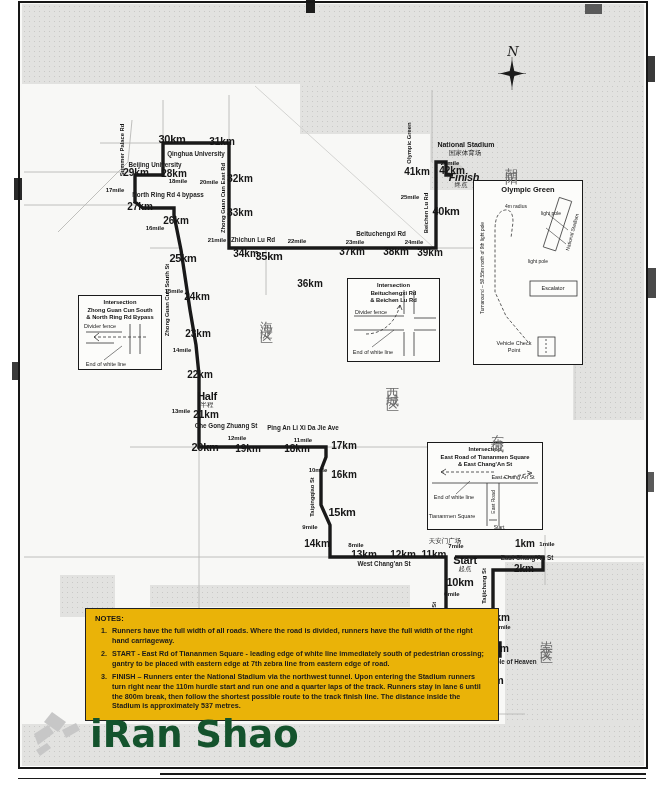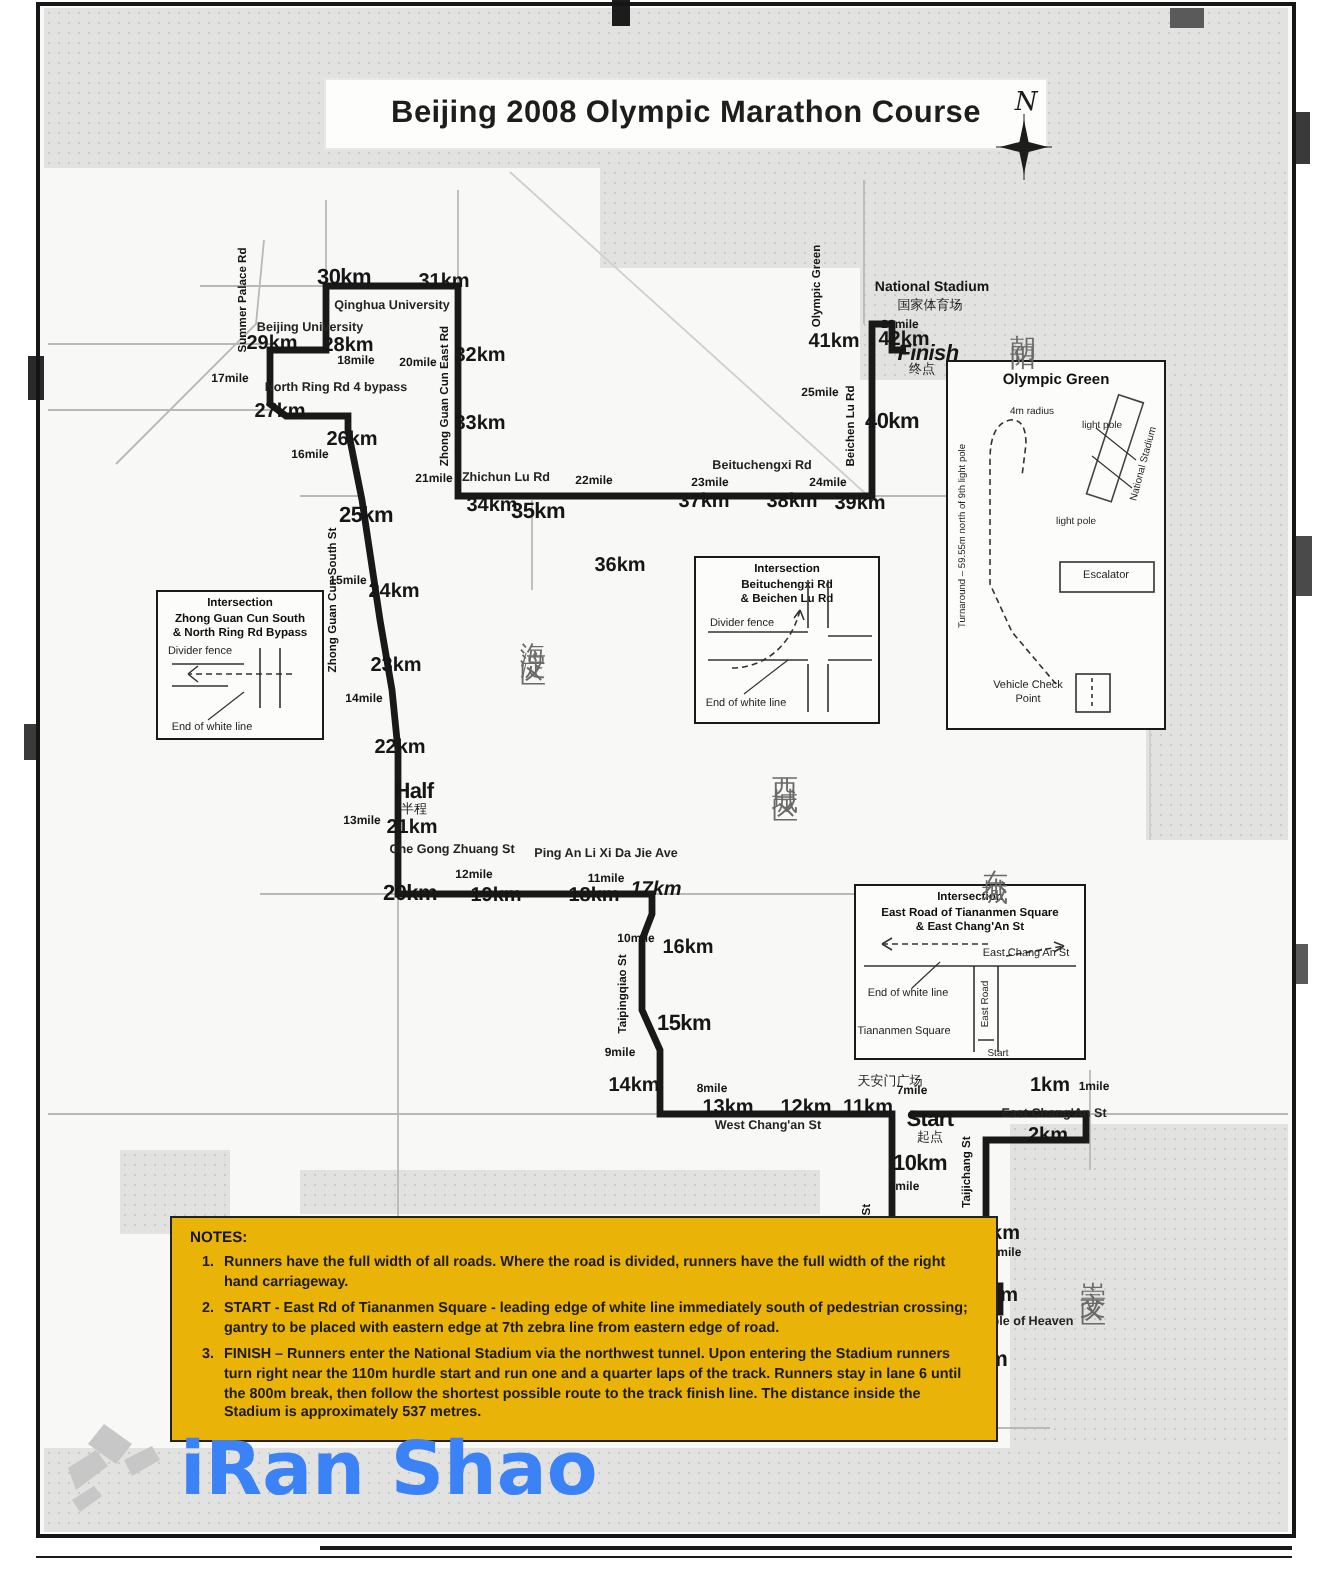--- a/index.html
+++ b/index.html
@@ -25,21 +25,21 @@
   .ilbl{font-size:5.5px;color:#1d1d1d;}
   #title-box{position:absolute;left:163px;top:40px;width:360px;height:34px;background:#fdfdfb;display:flex;align-items:center;justify-content:center;z-index:4;box-shadow:0 0 0 1px #e8e8e6;}
   #title-box span{font-size:15.5px;font-weight:700;color:#1d1d1d;letter-spacing:.2px;}
   #compass{position:absolute;left:499px;top:42px;width:28px;text-align:center;z-index:5;}
   #compass .n{font-family:"DejaVu Serif",serif;font-style:italic;font-size:13px;color:#1c1c1c;}
   #notes{position:absolute;left:85px;top:608px;width:414px;height:113px;border:1.5px solid #222;background:#eab308;z-index:6;padding:5px 9px;box-sizing:border-box;}
   #notes h3{margin:0;font-size:7.6px;font-weight:700;color:#141414;}
   #notes ol{margin:3px 0 0 14px;padding:0;font-size:7.2px;font-weight:700;line-height:1.36;color:#1b1b1b;}
   #notes li{margin-bottom:3.5px;padding-left:3px;}
   #watermark{position:absolute;left:28px;top:708px;z-index:8;display:flex;align-items:center;}
-  #watermark .wm-text{font-size:37px;font-weight:700;color:#3b82f6;font-family:"DejaVu Sans",sans-serif;}
+  #watermark .wm-text{font-size:37px;font-weight:700;color:#14532d;font-family:"DejaVu Sans",sans-serif;}
   .artifact{position:absolute;z-index:9;}
 </style>
 </head>
 <body>
 
 <div id="page">
 
   <div id="map"></div>
 
   <div class="region" style="left:22px;top:4px;width:622px;height:80px;"></div>
@@ -73,23 +73,20 @@
       <line x1="432" y1="90" x2="432" y2="162"></line>
     </g>
     <g stroke="#cfcfcd" stroke-width="0.9" fill="none">
       <line x1="255" y1="86" x2="433" y2="247"></line>
         <line x1="575" y1="190" x2="575" y2="420"></line>
     </g>
     <ellipse cx="455" cy="170" rx="11" ry="7" transform="rotate(25 455 170)" fill="#c2c2c0" opacity="0.55"></ellipse>
     <path d="M453,175 L446,175 L446,162 L436,162 L436,248 L229,248 L229,143 L163,143 L163,175 L135,175 L135,202 L143,208 L174,208 L174,215 L181,250 L184,270 L190,310 L196,345 L199,375 L199,447 L326,447 L326,457 L321,470 L321,505 L330,525 L330,557 L446,557 L446,694 L481,694 L481,668 L493,668 L493,656 L500,656 L500,643 L493,643 L493,570 L543,570 L543,557 L455,557" fill="none" stroke="#191919" stroke-width="3.4" stroke-linejoin="miter"></path>
   </svg>
 
-  <div id="title-box">
-    <span>Beijing 2008 Olympic Marathon Course</span>
-  </div>
   <div id="compass">
     <span class="n">N</span>
   </div>
 
   <div class="inset" style="left:78px;top:295px;width:84px;height:75px;">
     <div class="ititle">
       <div>Intersection</div>
       <div>Zhong Guan Cun South</div>
       <div>&amp; North Ring Rd Bypass</div>
     </div>
@@ -201,21 +198,21 @@
       <div class="lbl cn" style="left: 207px; top: 405px;">半程</div>
       <div class="lbl km" style="left: 206px; top: 414px;">21km</div>
       <div class="lbl mile" style="left: 181px; top: 411px;">13mile</div>
       <div class="lbl street" style="left: 226px; top: 425px;">Che Gong Zhuang St</div>
       <div class="lbl street" style="left: 303px; top: 427px;">Ping An Li Xi Da Jie Ave</div>
       <div class="lbl mile" style="left: 237px; top: 438px;">12mile</div>
       <div class="lbl kmlg" style="left: 205px; top: 447px;">20km</div>
       <div class="lbl km" style="left: 248px; top: 448px; text-align: right;">19km</div>
       <div class="lbl mile" style="left: 303px; top: 440px;">11mile</div>
       <div class="lbl km" style="left: 297px; top: 448px;">18km</div>
-      <div class="lbl km" style="left: 328px; top: 445px; font-style: italic;">17km</div>
+      <div class="lbl km" style="left: 344px; top: 445px;">17km</div>
       <div class="lbl mile" style="left: 318px; top: 470px;">10mile</div>
       <div class="lbl km" style="left: 344px; top: 474px;">16km</div>
       <div class="lbl kmlg" style="left: 342px; top: 512px;">15km</div>
       <div class="lbl mile" style="left: 310px; top: 527px;">9mile</div>
       <div class="lbl km" style="left: 317px; top: 543px;">14km</div>
       <div class="lbl mile" style="left: 356px; top: 545px;">8mile</div>
       <div class="lbl km" style="left: 364px; top: 554px;">13km</div>
       <div class="lbl km" style="left: 403px; top: 554px;">12km</div>
       <div class="lbl km" style="left: 434px; top: 554px;">11km</div>
       <div class="lbl mile" style="left: 456px; top: 546px;">7mile</div>

